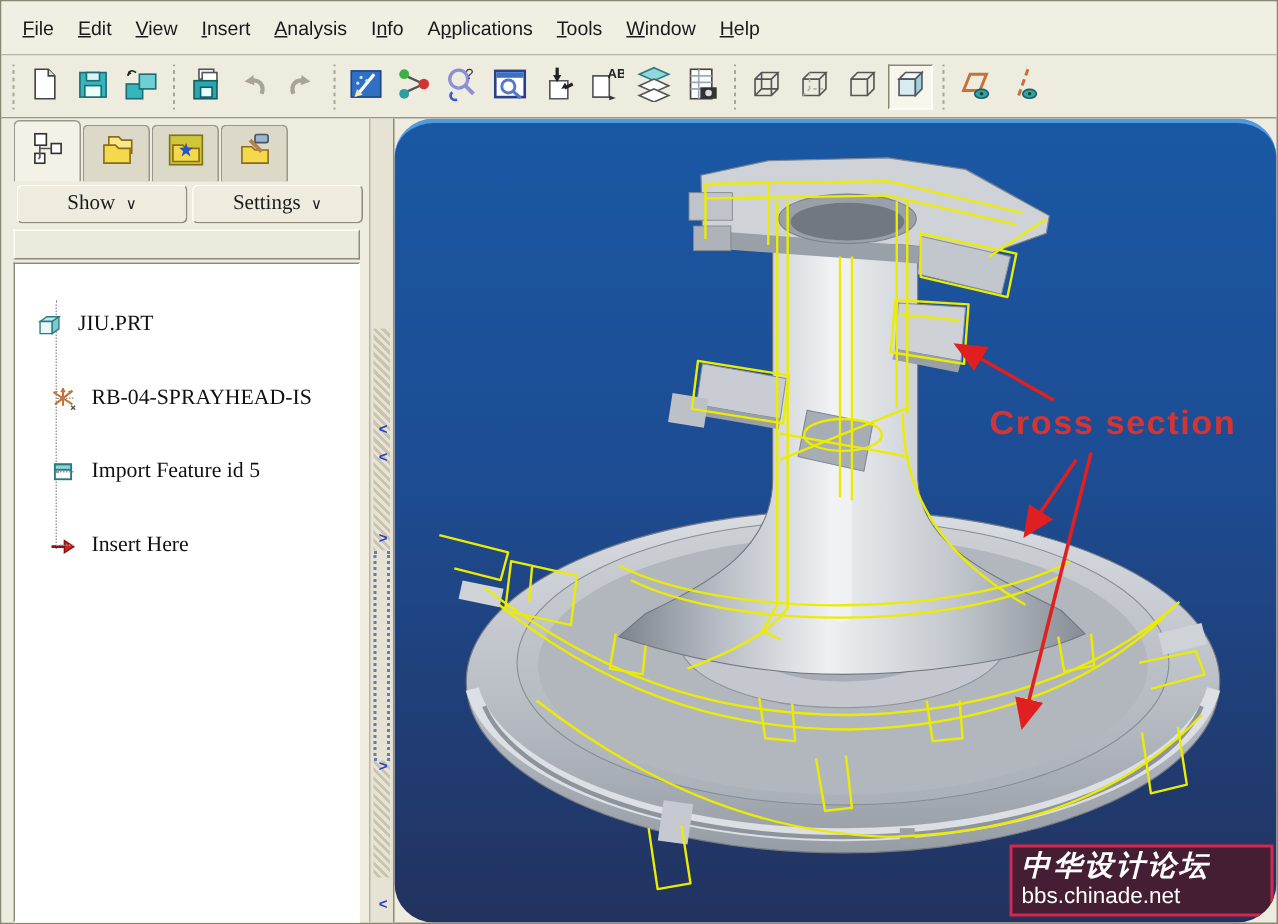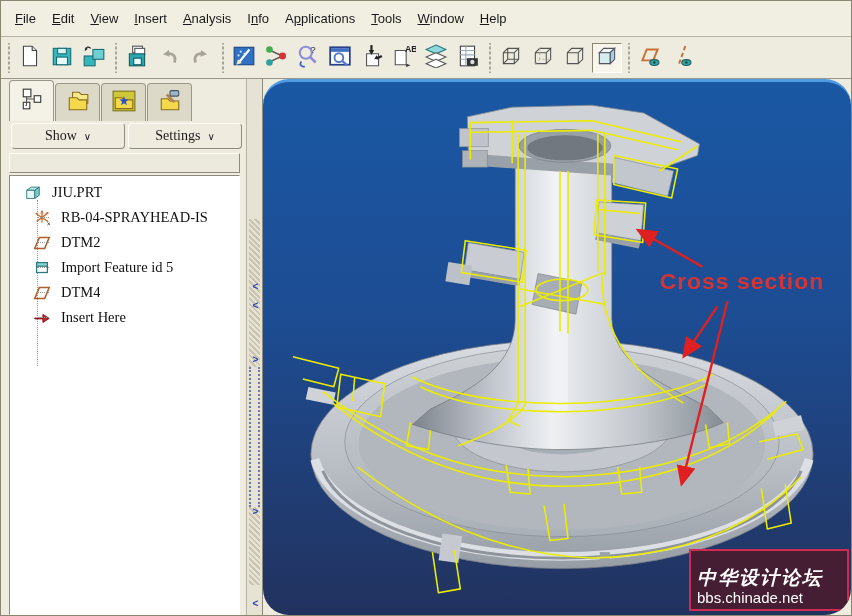--- a/index.html
+++ b/index.html
@@ -41,21 +41,21 @@
           border-radius:4px; display:flex; align-items:center; justify-content:center; gap:7px; }
   .pbtn .dd { font-size:10px; }
 
   .tree-header { height:20px; margin:2px 6px 2px 0; background:#eceadd;
                  border:1px solid; border-color:#fffdf4 #8f8b7c #8f8b7c #fffdf4; }
   .tree-wrap { flex:1; margin-right:6px; background:#ffffff;
                border:1px solid; border-color:#8f8b7c #fffdf4 #fffdf4 #8f8b7c;
                overflow:hidden; position:relative; }
   .tree { position:relative; padding-top:4px; }
   .vline { position:absolute; left:27px; top:24px; height:166px; border-left:1px dotted #9a9a9a; }
-  .trow { height:25px; display:flex; align-items:center; position:relative; white-space:nowrap; }
+  .trow { height:25px; display:flex; align-items:center; position:relative; white-space:nowrap;margin-top:24px; }
   .trow.lvl0 { padding-left:10px; }
   .trow.lvl1 { padding-left:19px; }
   .trow.lvl1::before { content:""; position:absolute; left:27px; top:12px; width:12px;
                        border-top:1px dotted #9a9a9a; }
   .ticon { width:26px; height:20px; display:inline-flex; align-items:center; justify-content:center; }
   .ticon svg { width:22px; height:18px; }
   .tlabel { font-family:"Liberation Serif", serif; font-size:14.5px; color:#111; margin-left:6px;
             overflow:hidden; max-width:160px; }
 
   
@@ -66,22 +66,22 @@
   .sash .plain { position:absolute; left:2px; right:2px; top:288px; height:140px; background:#e7e3d4;
       border-left:2px dotted #6b78b8; border-right:2px dotted #6b78b8; }
   .chev { position:absolute; left:0; width:17px; text-align:center; font-size:10px; font-weight:bold;
           color:#2b3fbf; line-height:10px; cursor:pointer; }
 
   
   .viewport { flex:1; position:relative; border-top:3px solid #4e9be0;
               background:linear-gradient(#1a58a4 0%, #1d4c92 45%, #22325e 100%); overflow:hidden;border-radius:26px; }
   .viewport > svg { position:absolute; inset:0; width:100%; height:100%; }
 
-  .watermark { position:absolute; right:2px; bottom:4px; width:160px;
-               border:2px solid #cf2b50; background:rgba(74,28,48,0.92); padding:15px 6px 2px; }
+  .watermark { position:absolute; right:2px; bottom:4px; width:176px;
+               border:2px solid #cf2b50; background:rgba(74,28,48,0.92); padding:1px 6px 2px; }
   .wm1 { font-family:"Liberation Serif", serif; font-style:italic; font-weight:bold;
          font-size:19px; color:#ffffff; letter-spacing:2px; line-height:23px; }
   .wm2 { font-family:"Liberation Sans", sans-serif; font-weight:normal; font-size:15px;
          color:#ffffff; line-height:18px; }
 </style>
 </head>
 <body>
 
 <div class="app">
 
@@ -312,41 +312,25 @@
                   <path d="M11 2v13M4 5l14 9M18 4 5 14" stroke="#c87137" stroke-width="1.5" fill="none"></path>
                   <path d="M11 2 9.5 5M11 2l1.5 3M18 4l-3 .5M4 5l3-.5" stroke="#c87137" fill="none"></path>
                   <path d="M17 15l3 3m0-3-3 3" stroke="#555" stroke-width="1"></path>
                 </svg>
               </span>
               <span class="tlabel">RB-04-SPRAYHEAD-IS</span>
             </div>
             <div class="trow lvl1">
               <span class="ticon">
                 <svg viewBox="0 0 22 20">
-                  <path d="M3 16 8 4h11l-5 12z" fill="none" stroke="#b15f2a" stroke-width="1.7"></path>
-                </svg>
-              </span>
-              <span class="tlabel">DTM2</span>
-            </div>
-            <div class="trow lvl1">
-              <span class="ticon">
-                <svg viewBox="0 0 22 20">
                   <rect x="5" y="4" width="12" height="11" fill="#fff" stroke="#2a7b80" stroke-width="1.4"></rect>
                   <rect x="5" y="4" width="12" height="4" fill="#8fd4d8" stroke="#2a7b80" stroke-width="1.4"></rect>
                 </svg>
               </span>
               <span class="tlabel">Import Feature id 5</span>
-            </div>
-            <div class="trow lvl1">
-              <span class="ticon">
-                <svg viewBox="0 0 22 20">
-                  <path d="M3 16 8 4h11l-5 12z" fill="none" stroke="#b15f2a" stroke-width="1.7"></path>
-                </svg>
-              </span>
-              <span class="tlabel">DTM4</span>
             </div>
             <div class="trow lvl1">
               <span class="ticon">
                 <svg viewBox="0 0 22 20">
                   <path d="M3 10h9V6l7 4.5L12 15v-4H3z" fill="#cc2222" stroke="#881111"></path>
                 </svg>
               </span>
               <span class="tlabel">Insert Here</span>
             </div>
           </div>

